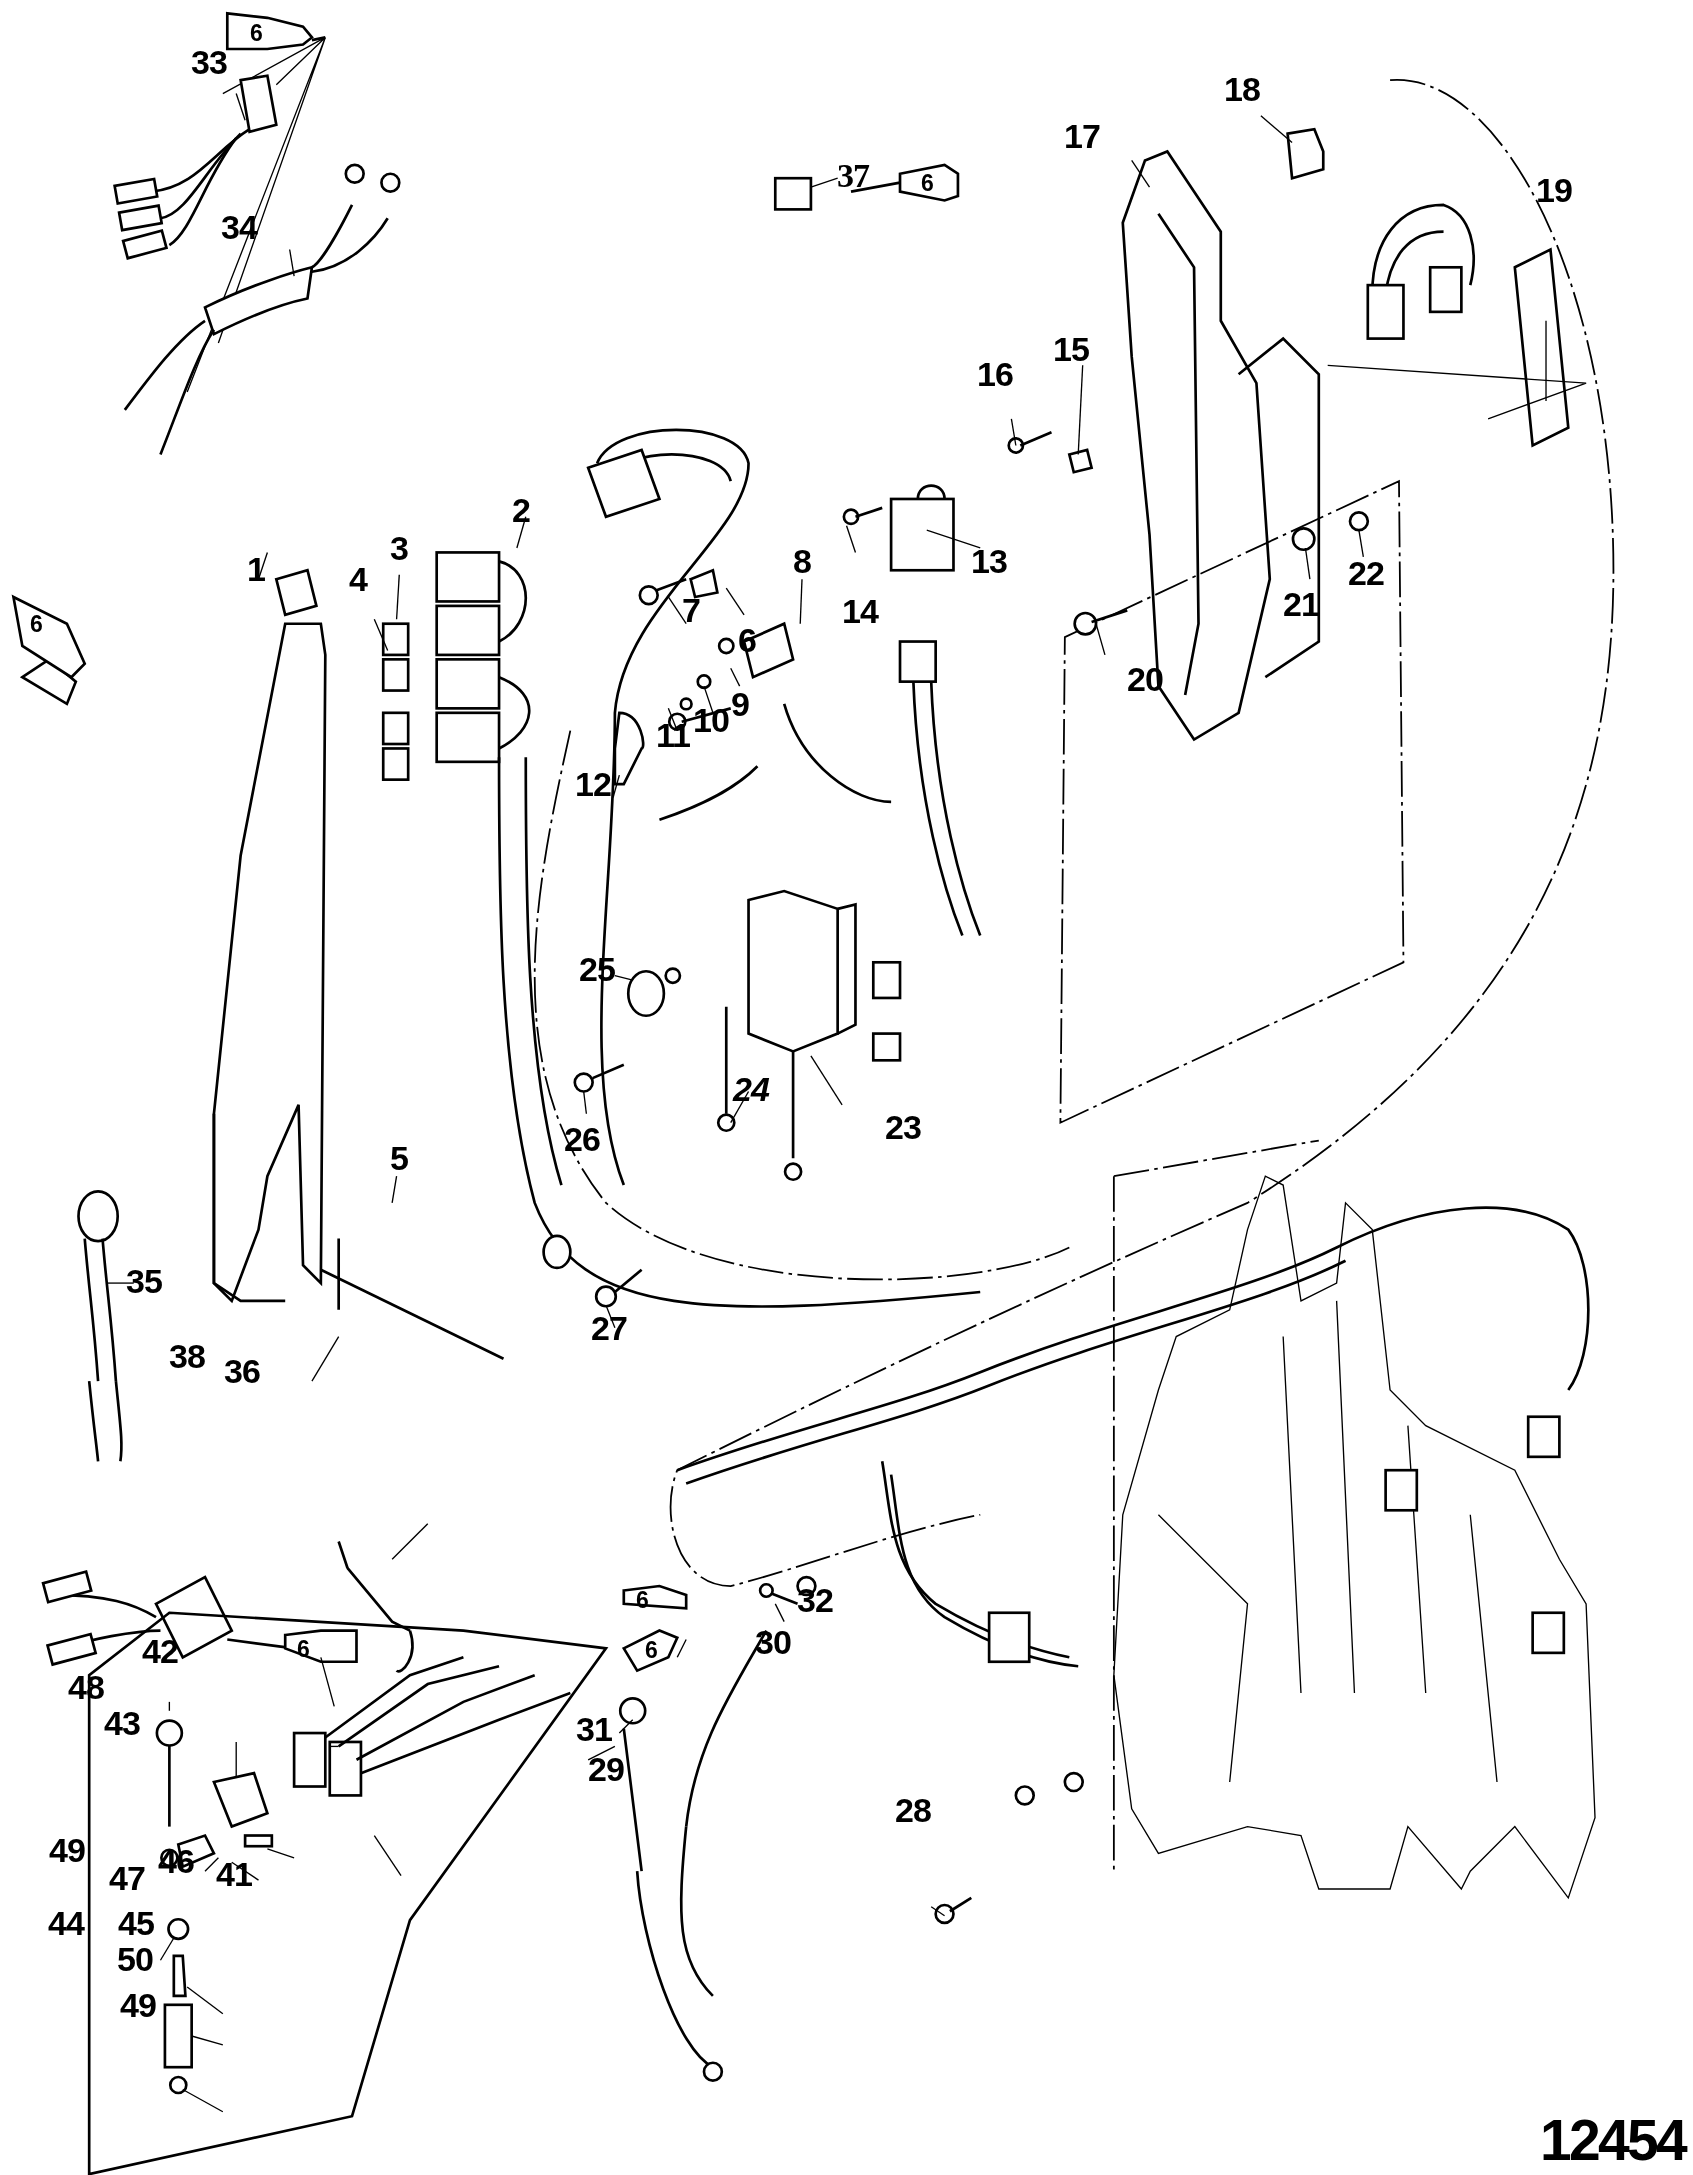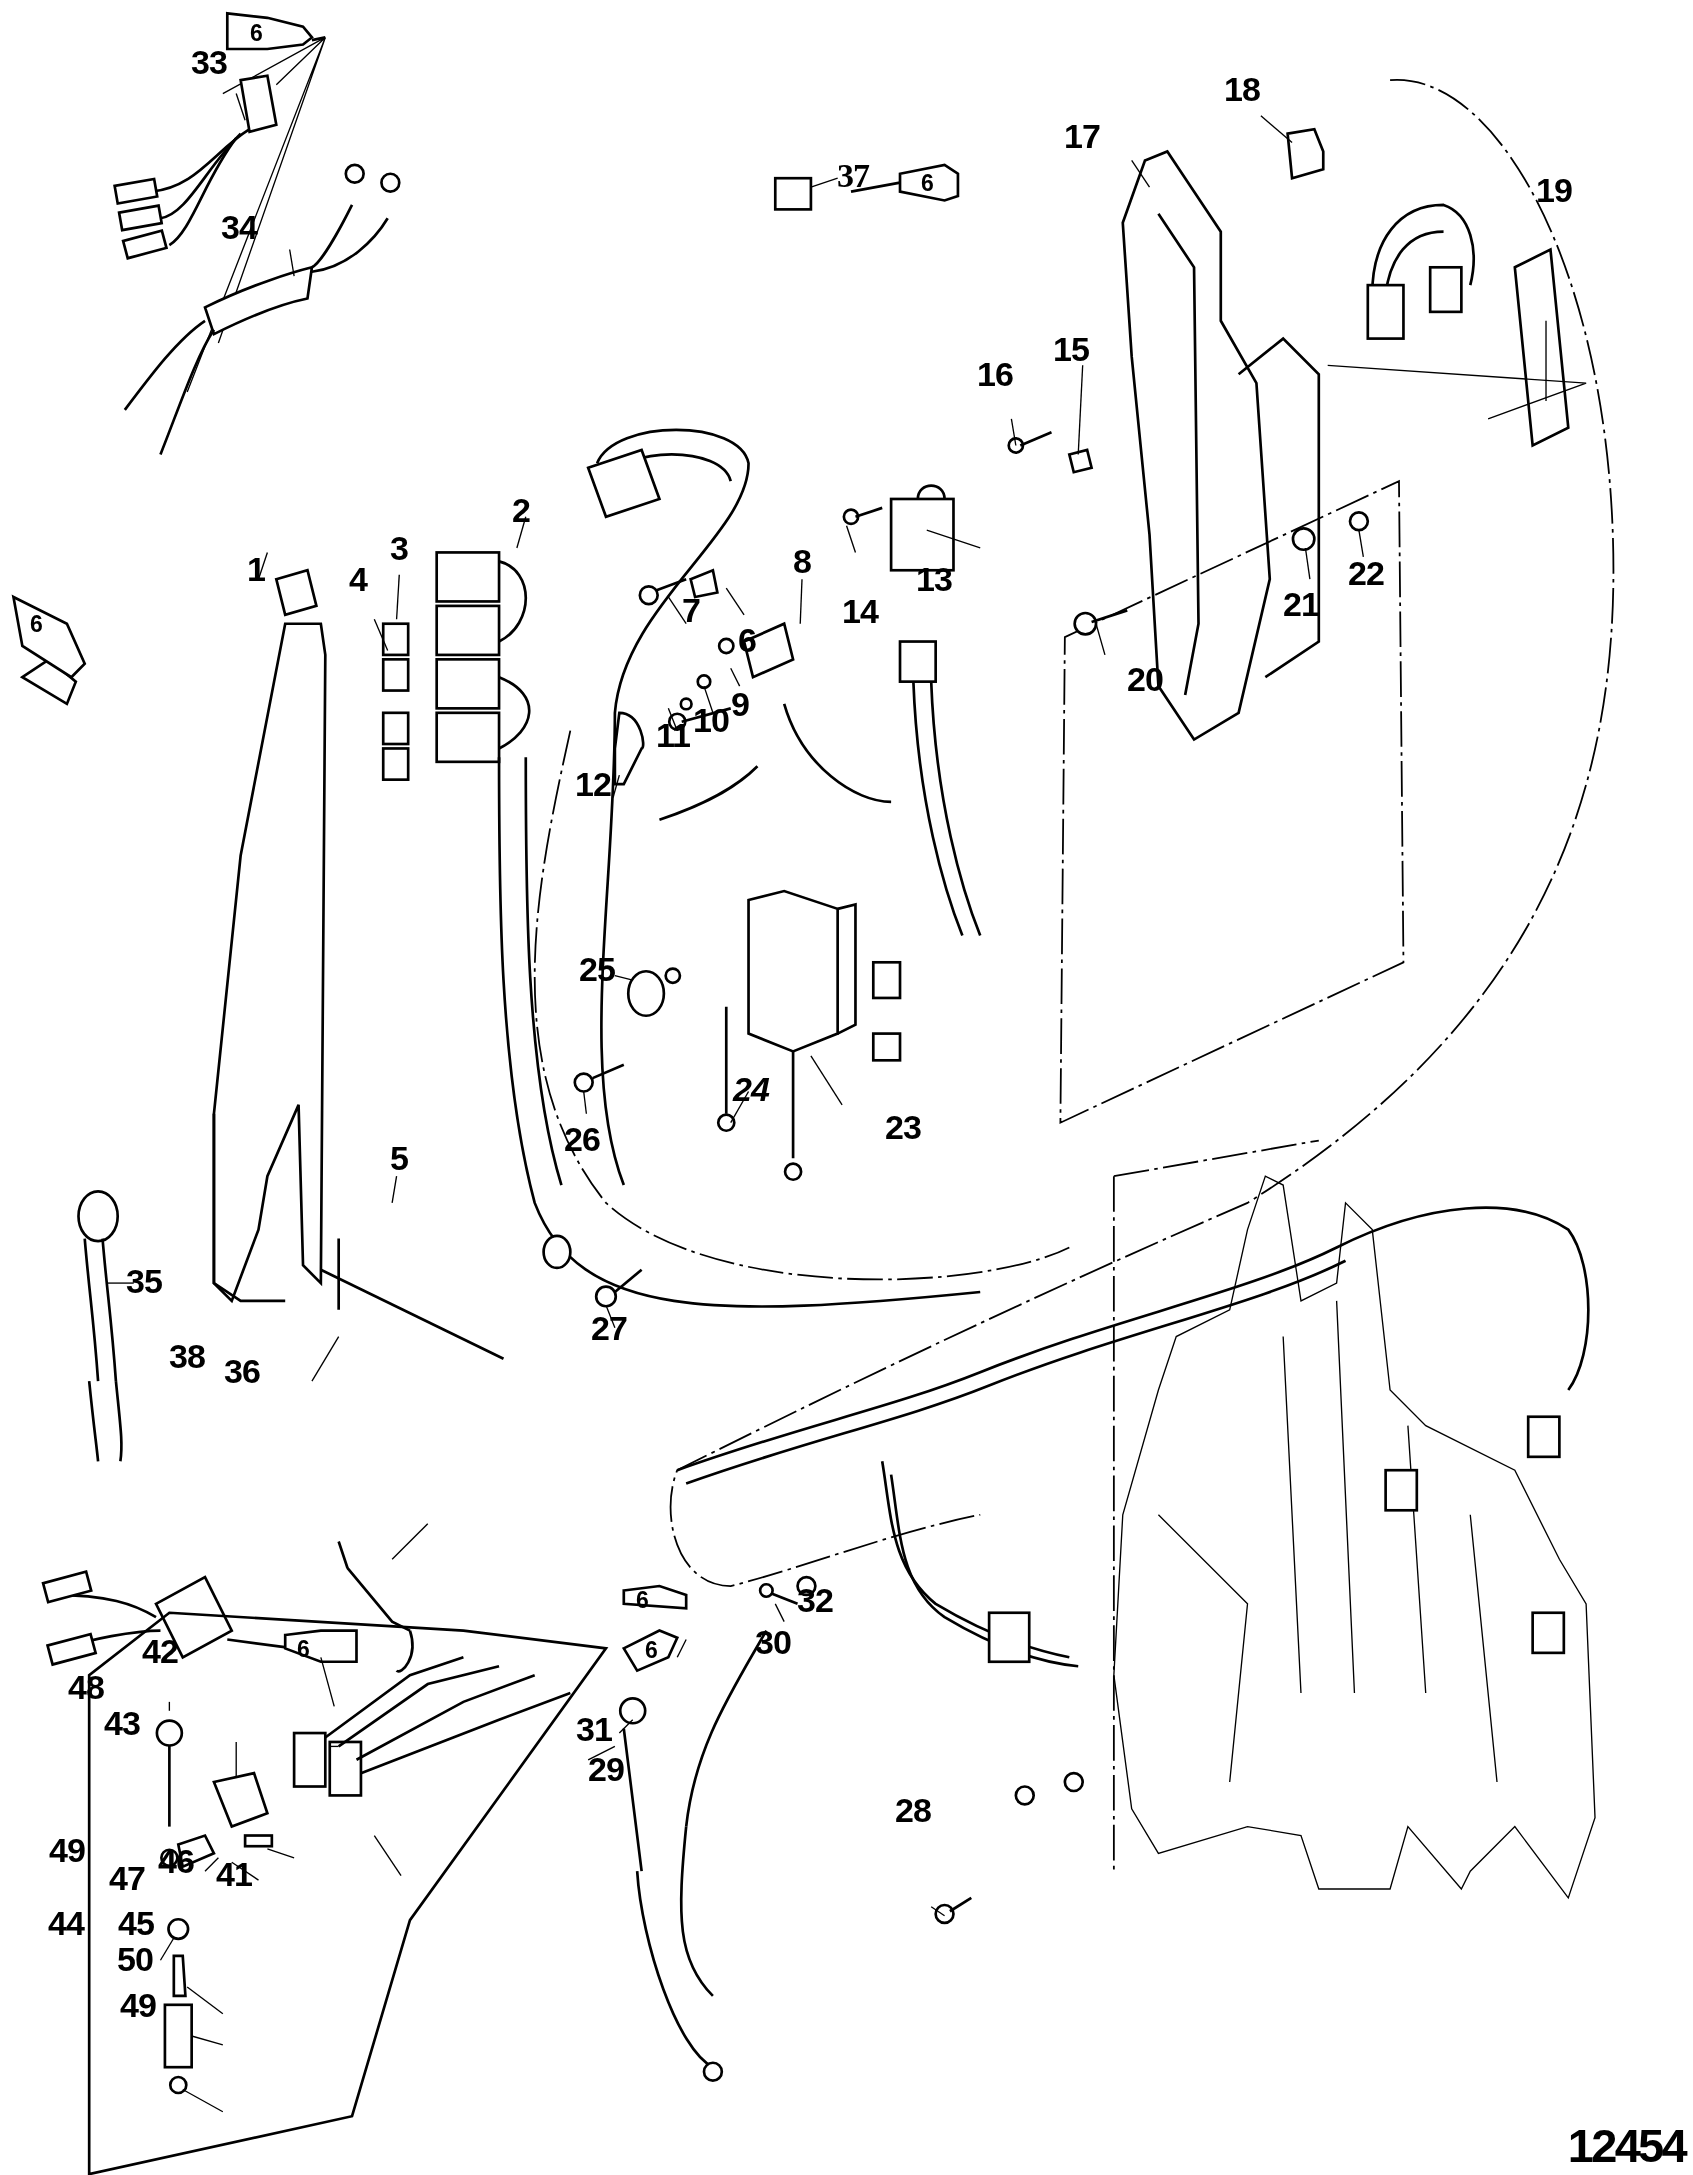--- a/index.html
+++ b/index.html
@@ -1,20 +1,20 @@
 <!DOCTYPE html>
 <html style="font-size:14.3px"><head>
 <meta charset="utf-8">
 <style>
   html,body{margin:0;padding:0;background:#ffffff;}
   body{width:1694px;height:2175px;position:relative;overflow:hidden;font-family:"Liberation Sans",sans-serif;}
   #art{position:absolute;left:0;top:0;width:1694px;height:2175px;}
   .lbl{position:absolute;font-family:"Liberation Sans",sans-serif;font-weight:bold;font-size:34px;color:#000;transform:translate(-50%,-50%);letter-spacing:-0.9px;white-space:nowrap;}
   .tube{font-size:23px;}
-  .fig{position:absolute;right:9px;bottom:1.8px;font-family:"Liberation Sans",sans-serif;font-weight:bold;font-size:47px;color:#000;letter-spacing:-2.7px;}
+  .fig{position:absolute;right:9px;bottom:1.8px;font-family:"Liberation Sans",sans-serif;font-weight:bold;font-size:57px;color:#000;letter-spacing:-2.7px;}
   svg .ln{stroke:#000;fill:none;stroke-width:3;}
   svg .thin{stroke:#000;fill:none;stroke-width:1.5;}
   svg .dash{stroke:#000;fill:none;stroke-width:2;stroke-dasharray:40 6 4 6;}
   svg .part{stroke:#000;fill:#fff;stroke-width:3;}
 </style>
 </head>
 <body>
 
 <svg id="art" viewBox="0 0 1901 2441" xmlns="http://www.w3.org/2000/svg">
 
@@ -294,21 +294,21 @@
 <div class="lbl" style="left:399px;top:548px;">3</div>
 <div class="lbl" style="left:358px;top:579px;">4</div>
 <div class="lbl" style="left:399px;top:1158px;">5</div>
 <div class="lbl" style="left:747px;top:640px;">6</div>
 <div class="lbl" style="left:691px;top:610px;">7</div>
 <div class="lbl" style="left:802px;top:561px;">8</div>
 <div class="lbl" style="left:740px;top:704px;">9</div>
 <div class="lbl" style="left:711px;top:720px;">10</div>
 <div class="lbl" style="left:673px;top:735px;">11</div>
 <div class="lbl" style="left:593px;top:784px;">12</div>
-<div class="lbl" style="left:934px;top:561px;margin-top:18px;">13</div>
+<div class="lbl" style="left:989px;top:561px;">13</div>
 <div class="lbl" style="left:860px;top:579px;margin-top:32px;">14</div>
 <div class="lbl" style="left:1071px;top:349px;">15</div>
 <div class="lbl" style="left:995px;top:374px;">16</div>
 <div class="lbl" style="left:1082px;top:136px;">17</div>
 <div class="lbl" style="left:1242px;top:89px;">18</div>
 <div class="lbl" style="left:1554px;top:190px;text-align:right;">19</div>
 <div class="lbl" style="left:1145px;top:679px;">20</div>
 <div class="lbl" style="left:1301px;top:604px;">21</div>
 <div class="lbl" style="left:1366px;top:573px;">22</div>
 <div class="lbl" style="left:903px;top:1127px;">23</div>

